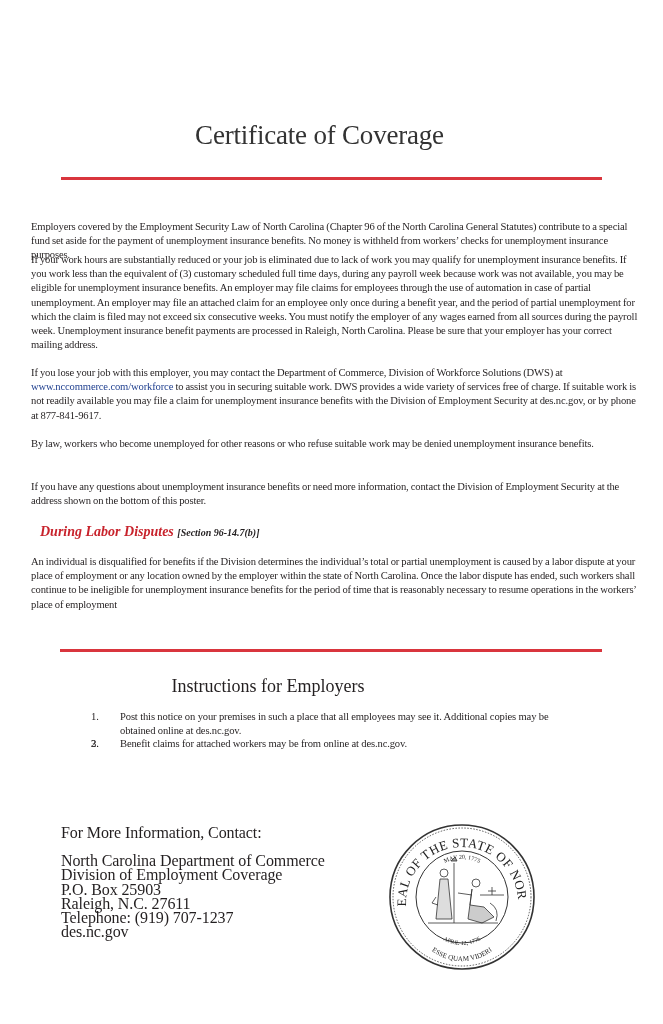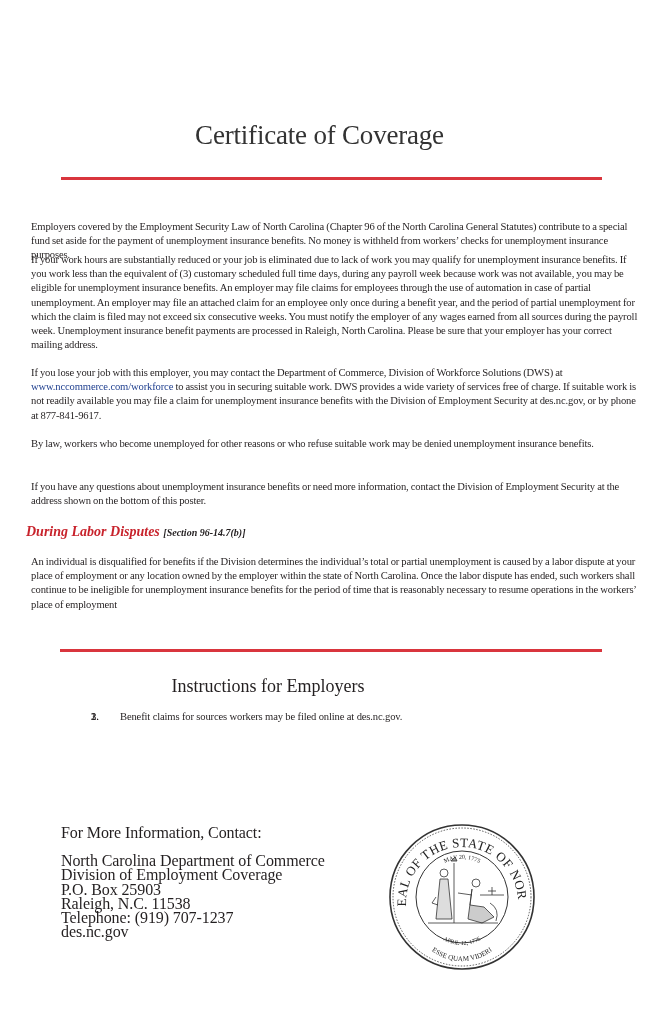--- a/index.html
+++ b/index.html
@@ -17,21 +17,21 @@
     .rule {
       position: absolute; height: 3px; background: #d9353d;
     }
     .para {
       position: absolute; left: 31px; width: 608px;
       font-size: 10.6px; line-height: 14.2px; color: #231f20;
       letter-spacing: -0.15px; word-spacing: -0.3px;
     }
     .para a { color: #1f3f8f; text-decoration: none; }
     .subhead {
-      position: absolute; left: 26px; top: 523px;
+      position: absolute; left: 40px; top: 523px;
       font-size: 14px; line-height: 18px;
     }
     .subhead .red { color: #c8232c; font-style: italic; font-weight: bold; }
     .subhead .sec { color: #231f20; font-style: italic; font-weight: bold; font-size: 10px; }
     .instr-title {
       position: absolute; left: 0; width: 536px; top: 674px;
       text-align: center; font-size: 18px; line-height: 24px; color: #231f20;
     }
     .list {
       position: absolute; left: 91px; top: 710px; width: 490px;
@@ -77,37 +77,38 @@
 
 <div class="para" style="top:555px;">An individual is disqualified for benefits if the Division determines the individual’s total or partial unemployment is caused by a labor dispute at your place of employment or any location owned by the employer within the state of North Carolina. Once the labor dispute has ended, such workers shall continue to be ineligible for unemployment insurance benefits for the period of time that is reasonably necessary to resume operations in the workers’ place of employment</div>
 
 <div class="rule" style="left:60px; top:649px; width:542px;"></div>
 
 <div class="instr-title">Instructions for Employers</div>
 
 <ol class="list">
   <li>
     <span class="num">1.</span>
+    <span>Post this notice on your premises in such a place that all employees may see it. Additional copies may be obtained online at des.nc.gov.</span>
   </li>
   <li>
     <span class="num">2.</span>
   </li>
   <li>
     <span class="num">3.</span>
-    <span>Benefit claims for sources workers may be filed online at des.nc.gov.</span>
+    <span>Benefit claims for attached workers may be from online at des.nc.gov.</span>
   </li>
 </ol>
 
 <div class="contact">
   <div>For More Information, Contact:</div>
   <div style="height:14px;"></div>
   <div>North Carolina Department of Commerce</div>
   <div>Division of Employment Coverage</div>
   <div>P.O. Box 25903</div>
-  <div>Raleigh, N.C. 11538</div>
+  <div>Raleigh, N.C. 27611</div>
   <div>Telephone: (919) 707-1237</div>
   <div>des.nc.gov</div>
 </div>
 
 <div class="seal">
   <svg width="148" height="148" viewBox="0 0 148 148" xmlns="http://www.w3.org/2000/svg">
     <defs>
       <path id="arcTop" d="M 18 80 A 56 56 0 1 1 130 80"></path>
       <path id="arcInnerTop" d="M 40 60 A 36 36 0 0 1 108 60"></path>
       <path id="arcInnerBottom" d="M 44 106 A 36 36 0 0 0 104 106"></path>

